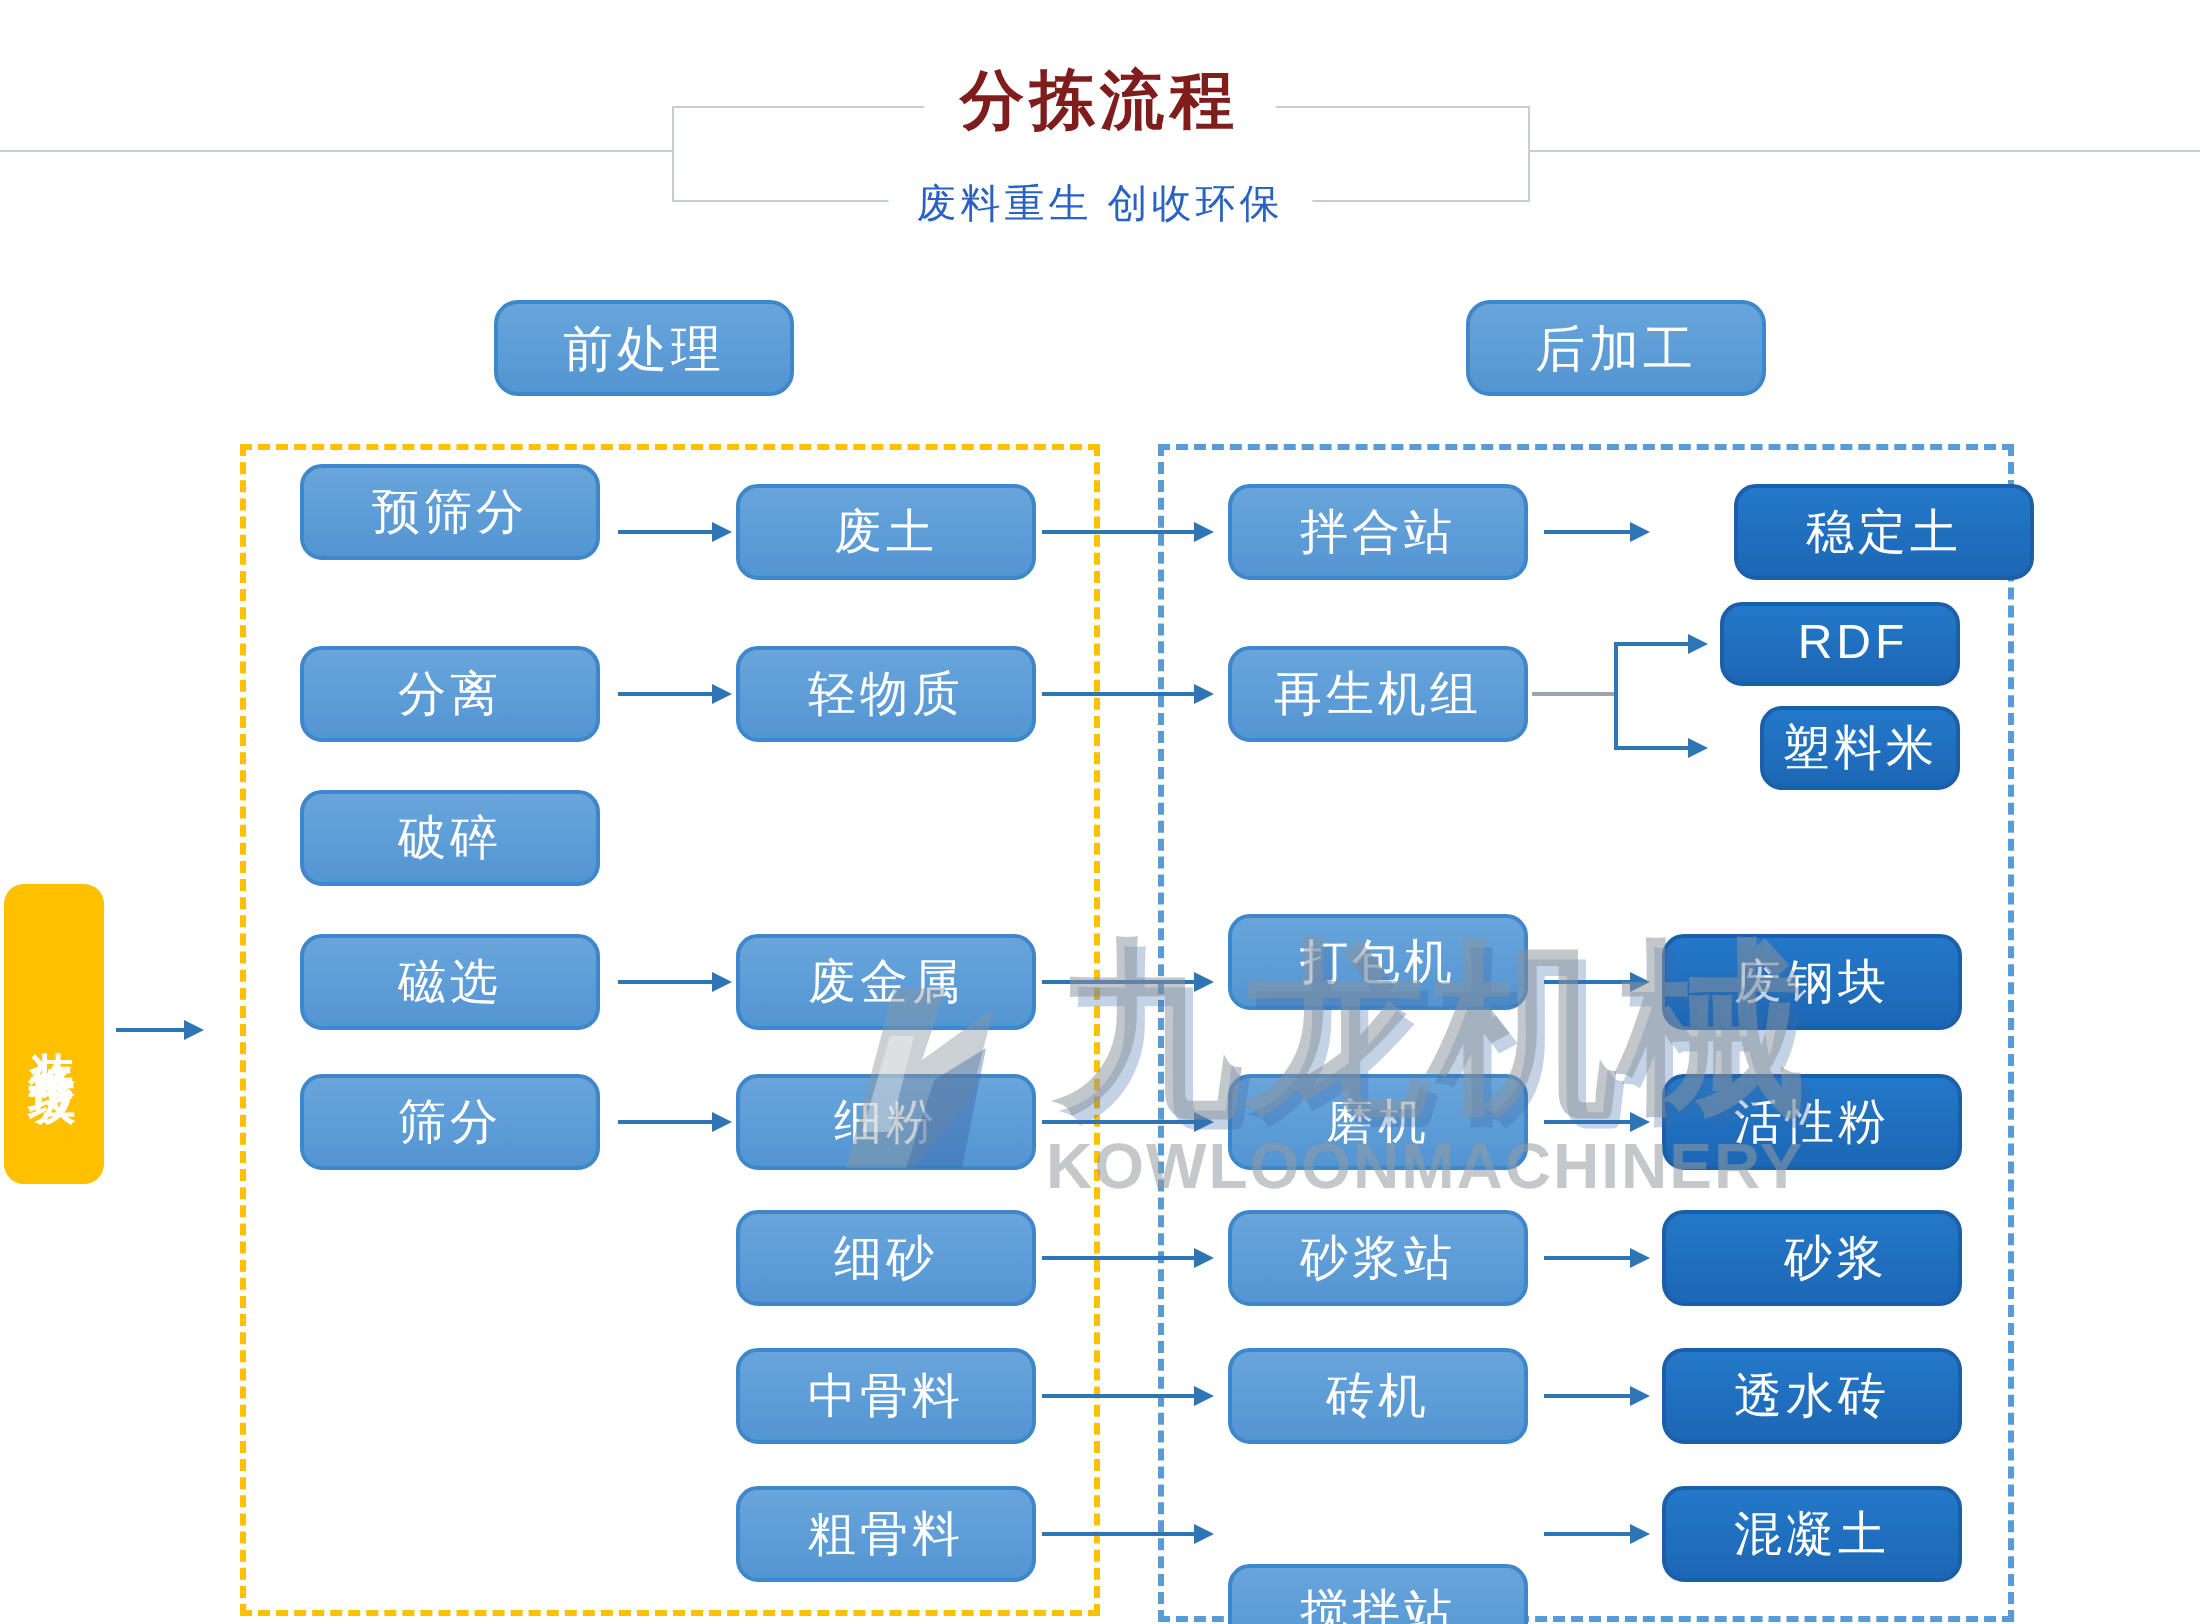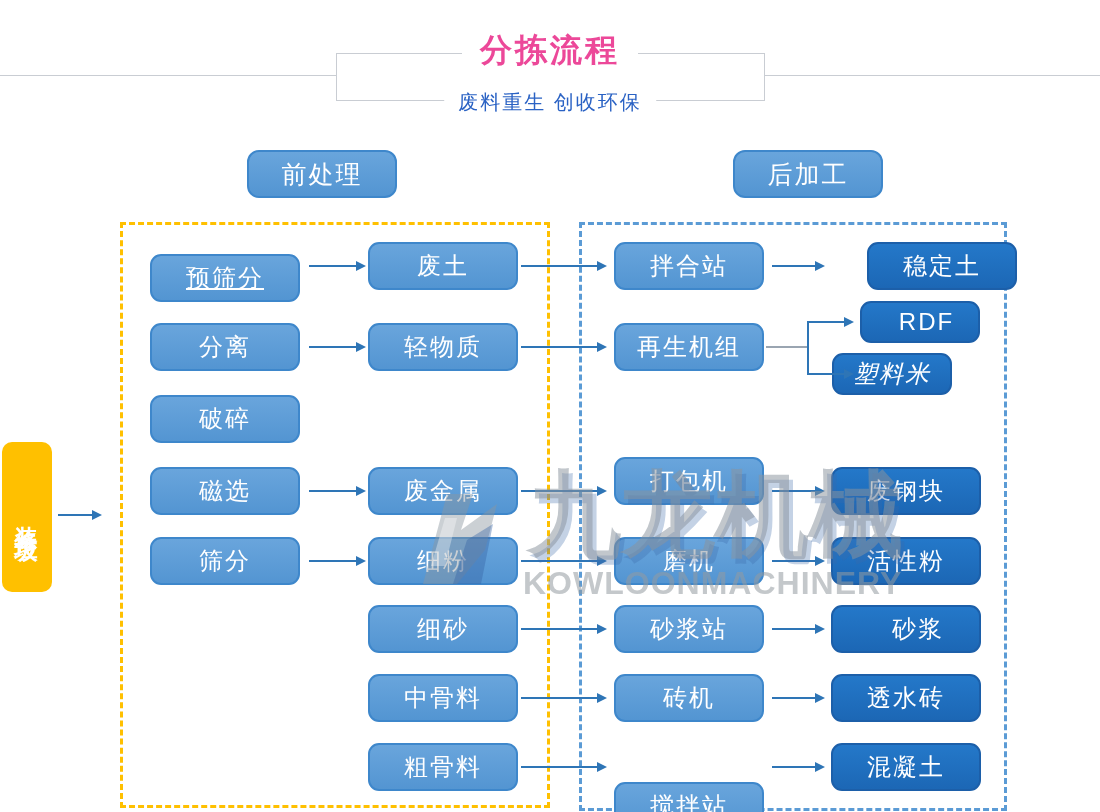--- a/index.html
+++ b/index.html
@@ -10,21 +10,21 @@
   html,body{margin:0;padding:0;background:#fff;}
   .canvas{
     position:relative;width:1100px;height:812px;background:#fff;overflow:hidden;
     font-family:"Liberation Sans", sans-serif;
   }
   
   .hr-full{position:absolute;left:0;top:75px;width:1100px;height:1px;background:var(--grayline);}
   .title-box{position:absolute;left:336px;top:53px;width:429px;height:48px;background:#fff;border:1px solid var(--grayline);box-sizing:border-box;}
   .main-title{
     position:absolute;left:50%;top:53px;transform:translate(-50%,-55%);
-    background:#fff;padding:0 18px;font-size:32px;font-weight:bold;color:#ec4899;letter-spacing:3px;white-space:nowrap;z-index:2;
+    background:#fff;padding:0 18px;font-size:32px;font-weight:bold;color:#7f1d1d;letter-spacing:3px;white-space:nowrap;z-index:2;
   }
   .sub-title{
     position:absolute;left:50%;top:102px;transform:translate(-50%,-50%);
     background:#fff;padding:0 14px;font-size:20px;color:#2a62c4;letter-spacing:2px;white-space:nowrap;z-index:2;
   }
   
   .pill{
     position:absolute;width:150px;height:48px;border-radius:12px;box-sizing:border-box;
     background:linear-gradient(180deg,var(--light-fill-a),var(--light-fill-b));
     border:2px solid var(--light-border);
@@ -83,21 +83,21 @@
   <div class="pill" style="left:733px;top:150px;">后加工</div>
 
   <div class="gbox yellow"></div>
   <div class="gbox blue"></div>
 
   <div class="source-box">
     <span>装修垃圾</span>
   </div>
   <div class="arrow" style="left:58px;top:514px;width:34px;"></div>
 
-  <div class="node light" style="left:150px;top:254px;text-decoration:underline;">预筛分</div>
+  <div class="node light" style="left:150px;top:232px;">预筛分</div>
   <div class="node light" style="left:150px;top:323px;">分离</div>
   <div class="node light" style="left:150px;top:395px;">破碎</div>
   <div class="node light" style="left:150px;top:467px;">磁选</div>
   <div class="node light" style="left:150px;top:537px;">筛分</div>
 
   <div class="node light" style="left:368px;top:242px;">废土</div>
   <div class="node light" style="left:368px;top:323px;">轻物质</div>
   <div class="node light" style="left:368px;top:467px;">废金属</div>
   <div class="node light" style="left:368px;top:537px;">细粉</div>
   <div class="node light" style="left:368px;top:605px;">细砂</div>
@@ -107,21 +107,21 @@
   <div class="node light" style="left:614px;top:242px;">拌合站</div>
   <div class="node light" style="left:614px;top:323px;">再生机组</div>
   <div class="node light" style="left:614px;top:457px;">打包机</div>
   <div class="node light" style="left:614px;top:537px;">磨机</div>
   <div class="node light" style="left:614px;top:605px;">砂浆站</div>
   <div class="node light" style="left:614px;top:674px;">砖机</div>
   <div class="node light" style="left:614px;top:782px;">搅拌站</div>
 
   <div class="node dark" style="left:831px;top:242px;margin-left:36px;">稳定土</div>
   <div class="node dark" style="left:860px;top:301px;width:120px;height:42px;padding-left:13px;">RDF</div>
-  <div class="node dark" style="left:832px;top:353px;width:120px;height:42px;font-style:italic;">塑料米</div>
+  <div class="node dark" style="left:880px;top:353px;width:100px;height:42px;">塑料米</div>
   <div class="node dark" style="left:831px;top:467px;">废钢块</div>
   <div class="node dark" style="left:831px;top:537px;font-family:Liberation Serif, serif;">活性粉</div>
   <div class="node dark" style="left:831px;top:605px;padding-left:24px;">砂浆</div>
   <div class="node dark" style="left:831px;top:674px;">透水砖</div>
   <div class="node dark" style="left:831px;top:743px;">混凝土</div>
 
   <div class="arrow" style="left:309px;top:265px;width:47px;"></div>
   <div class="arrow" style="left:309px;top:346px;width:47px;"></div>
   <div class="arrow" style="left:309px;top:490px;width:47px;"></div>
   <div class="arrow" style="left:309px;top:560px;width:47px;"></div>

